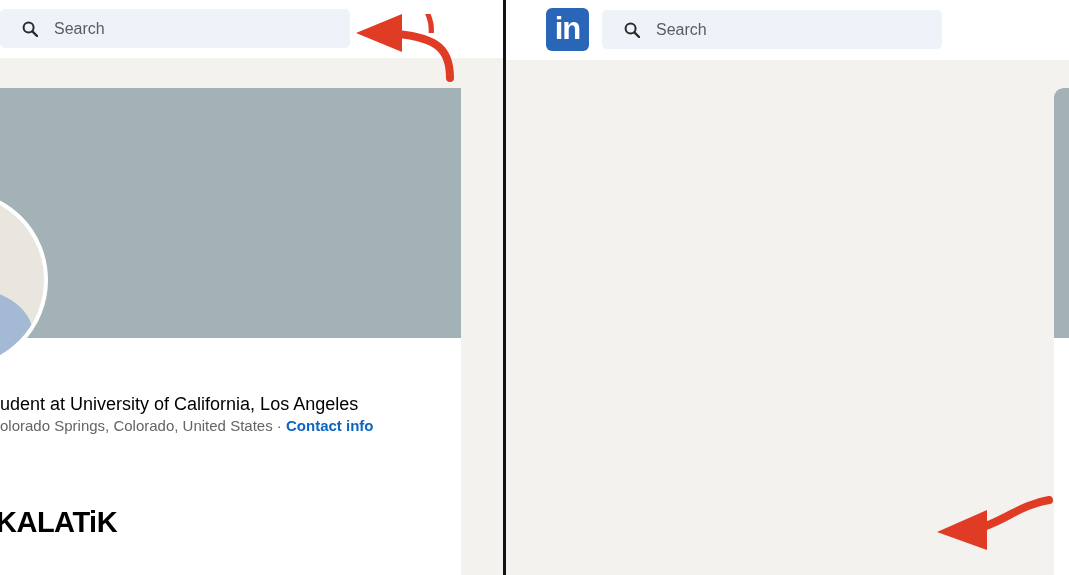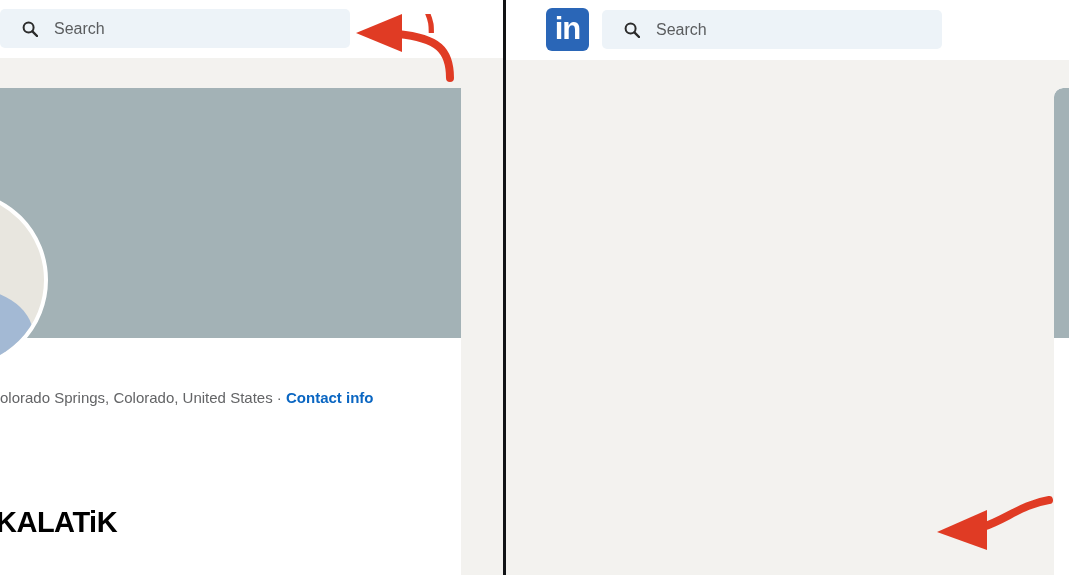--- a/index.html
+++ b/index.html
@@ -127,20 +127,21 @@
 
     <div class="card" id="card-left">
       <div class="banner"></div>
 
       <div class="avatar" id="avatar-left">
 
         <div class="av-body"></div>
       </div>
 
       <div class="info" id="info-left">
+        <div class="pheadline">udent at University of California, Los Angeles</div>
         <div class="ploc">
           <span>olorado Springs, Colorado, United States · </span><span class="contact-link">Contact info</span>
         </div>
       </div>
 
     </div>
 
     <div class="watermark">KALATiK</div>
 
     <svg class="anno" id="anno-arrow-1" style="left:350px; top:4px;" width="115" height="78" viewBox="0 0 115 78">

